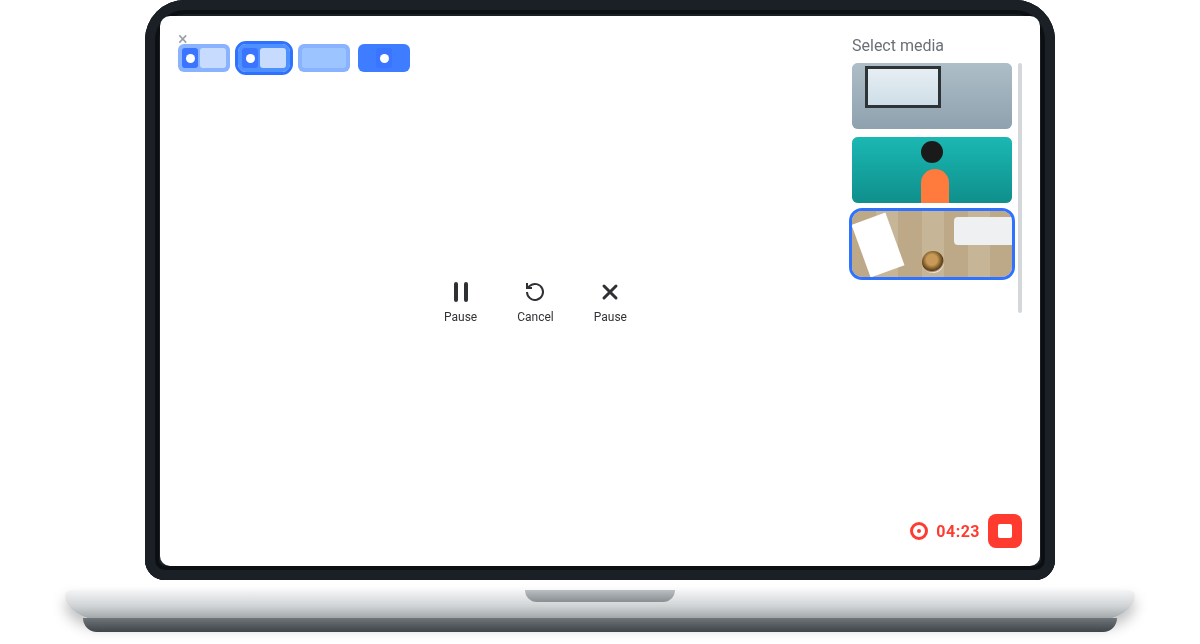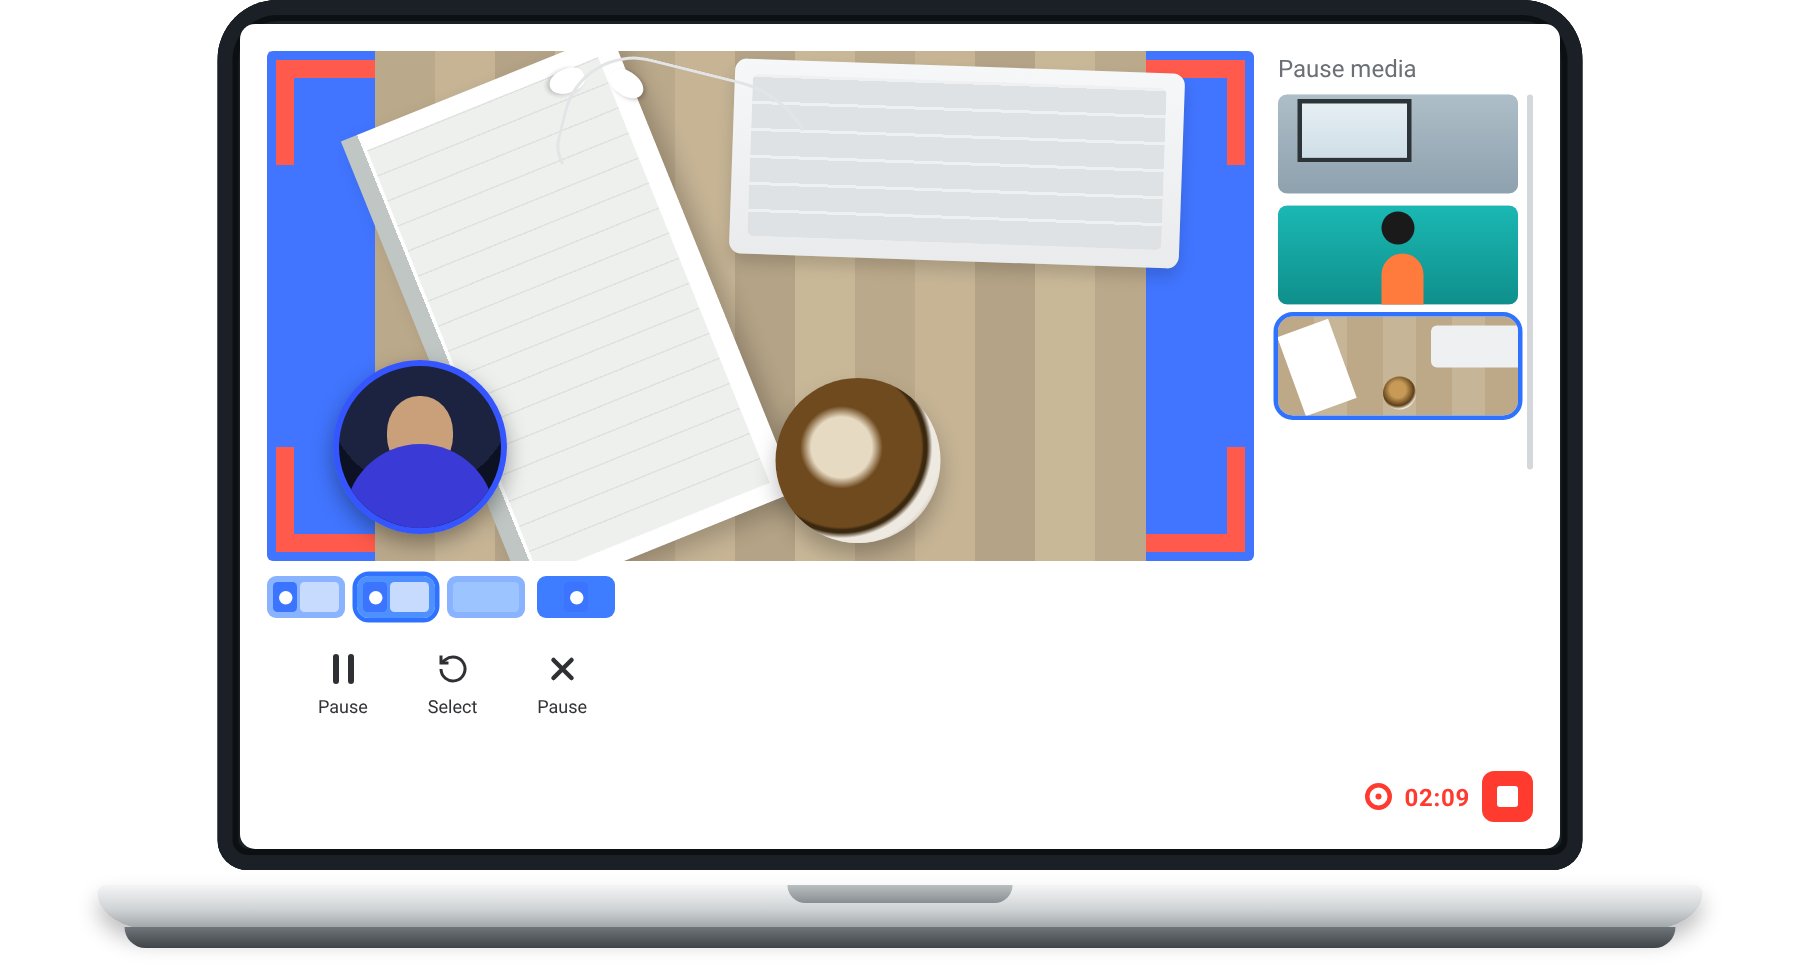--- a/index.html
+++ b/index.html
@@ -7,21 +7,21 @@
 .stage{position:relative;width:1200px;height:644px;display:flex;align-items:flex-start;justify-content:center}
 .laptop{position:relative;width:1010px;height:640px;margin-top:0}
 .bezel{position:absolute;left:50%;top:0;transform:translateX(-50%);width:910px;height:580px;border-radius:40px 40px 20px 20px;background:#192026;box-shadow:inset 0 0 0 10px #1a2025, inset 0 0 0 14px #0c1012}
 .screen{position:absolute;left:50%;top:16px;transform:translateX(-50%);width:880px;height:550px;background:#fff;border-radius:10px;overflow:hidden}
 .base{position:absolute;left:50%;bottom:0;transform:translateX(-50%);width:1070px;height:50px}
 .base-top{position:absolute;left:0;right:0;top:0;height:30px;border-radius:6px 6px 40px 40px / 6px 6px 26px 26px;background:linear-gradient(180deg,#f4f5f6 0%,#cfd2d4 55%,#9aa0a3 100%);box-shadow:0 8px 14px rgba(0,0,0,.25)}
 .base-notch{position:absolute;top:0;left:50%;transform:translateX(-50%);width:150px;height:12px;border-radius:0 0 14px 14px;background:linear-gradient(180deg,#b9bec1,#888e91)}
 .base-bottom{position:absolute;left:18px;right:18px;top:28px;height:14px;border-radius:0 0 24px 24px;background:linear-gradient(180deg,#6f757a,#3f4448)}
 .app{position:absolute;inset:0;padding:18px;display:flex;gap:16px}
 .close-x{position:absolute;top:14px;left:18px;color:#9aa0a6;font-size:18px;line-height:1;cursor:pointer;user-select:none}
-.left{flex:1;display:flex;flex-direction:column;min-width:0}
+.left{flex:1;display:flex;min-width:0}
 .preview{position:relative;height:340px;border-radius:4px;background:#4175ff;overflow:hidden}
 .frame-bracket{position:absolute;border:12px solid #ff5a4b}
 .brk-tl{top:6px;left:6px;width:70px;height:70px;border-right:none;border-bottom:none}
 .brk-bl{bottom:6px;left:6px;width:70px;height:70px;border-right:none;border-top:none}
 .brk-tr{top:6px;right:6px;width:70px;height:70px;border-left:none;border-bottom:none}
 .brk-br{bottom:6px;right:6px;width:70px;height:70px;border-left:none;border-top:none}
 .bg-scene{position:absolute;top:0;bottom:0;left:72px;right:72px;background:#cbb99e}
 .wood{position:absolute;inset:0;background:repeating-linear-gradient(90deg,#bba98b 0 40px,#c6b495 40px 80px,#b4a386 80px 120px,#c9b898 120px 160px)}
 .kb{position:absolute;right:-24px;top:10px;width:300px;height:130px;background:linear-gradient(180deg,#f6f7f8,#e9ebed);border-radius:8px;transform:rotate(2deg);box-shadow:0 6px 10px rgba(0,0,0,.15)}
 .kb::before{content:"";position:absolute;inset:10px 12px 12px 12px;background:repeating-linear-gradient(0deg,#dfe2e5 0 16px,#eef0f2 16px 18px),repeating-linear-gradient(90deg,transparent 0 18px,rgba(0,0,0,.04) 18px 20px);border-radius:4px}
@@ -125,54 +125,54 @@
               <svg viewBox="0 0 24 24">
                   <path d="M7 4v16M17 4v16" stroke-width="4" stroke-linecap="round"></path>
                 </svg>
               <span>Pause</span>
             </div>
             <div class="ctl">
               <svg viewBox="0 0 24 24">
                   <path d="M4 12a8 8 0 1 0 3-6.3L4 8"></path>
                   <path d="M4 3v5h5"></path>
                 </svg>
-              <span>Select</span>
+              <span>Cancel</span>
             </div>
             <div class="ctl">
               <svg viewBox="0 0 24 24">
                   <path d="M6 6l12 12M18 6L6 18" stroke-width="3" stroke-linecap="round"></path>
                 </svg>
               <span>Pause</span>
             </div>
           </div>
         </div>
 
         <div class="right">
-          <div class="panel-title">Pause media</div>
+          <div class="panel-title">Select media</div>
           <div class="thumbs">
             <div class="scroll-rail"></div>
             <div class="thumb">
               <div class="t1-sky"></div>
                 <div class="t1-win"></div>
             </div>
             <div class="thumb">
               <div class="t2-water"></div>
                 <div class="t2-kayak"></div>
                 <div class="t2-head"></div>
             </div>
             <div class="thumb selected">
               <div class="t3-wood"></div>
                 <div class="t3-nb"></div>
                 <div class="t3-kb"></div>
                 <div class="t3-cup"></div>
             </div>
           </div>
           <div class="rec-bar">
             <span class="rec-dot"></span>
-            <span class="rec-time">02:09</span>
+            <span class="rec-time">04:23</span>
             <span class="stop-btn"></span>
           </div>
         </div>
       </div>
     </div>
     <div class="base">
       <div class="base-top"></div>
         <div class="base-notch"></div>
         <div class="base-bottom"></div>
     </div>

